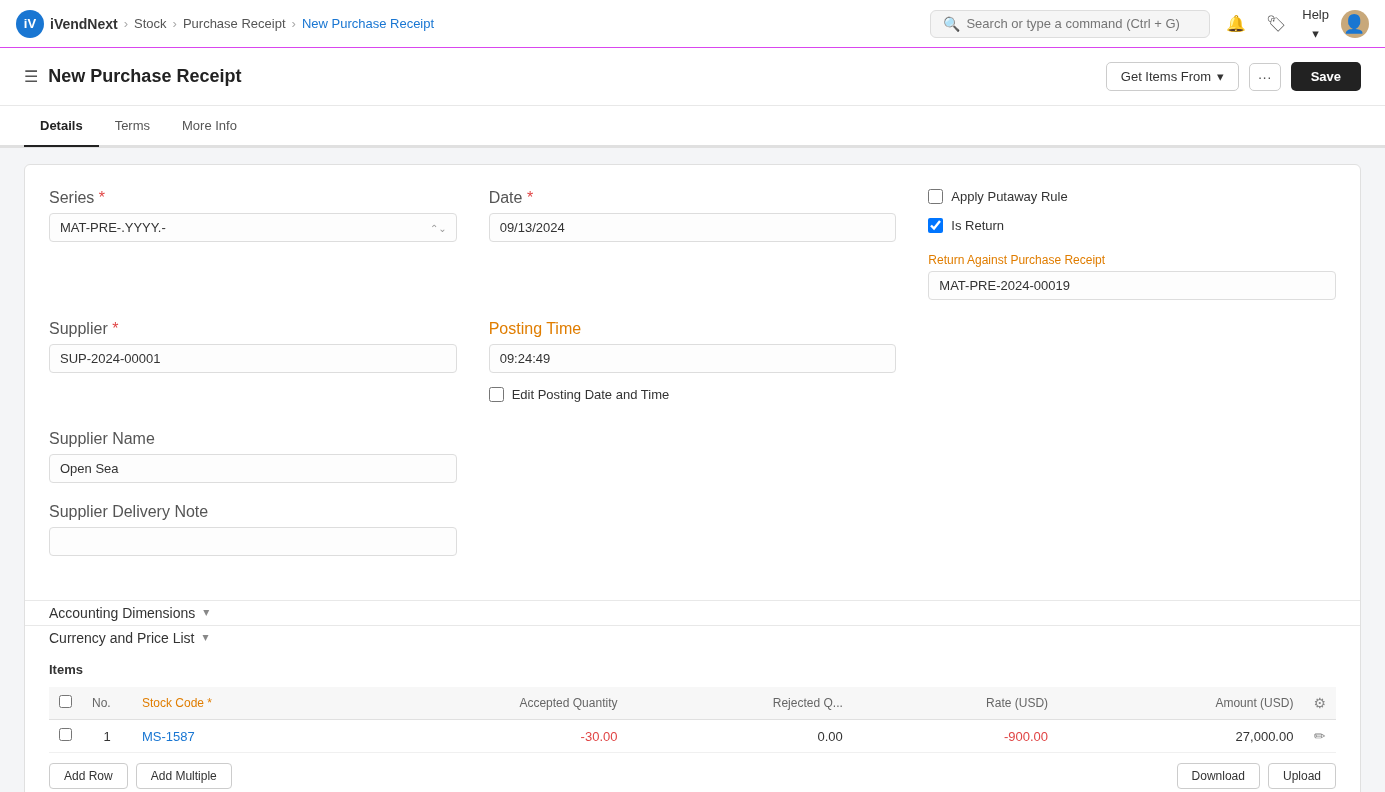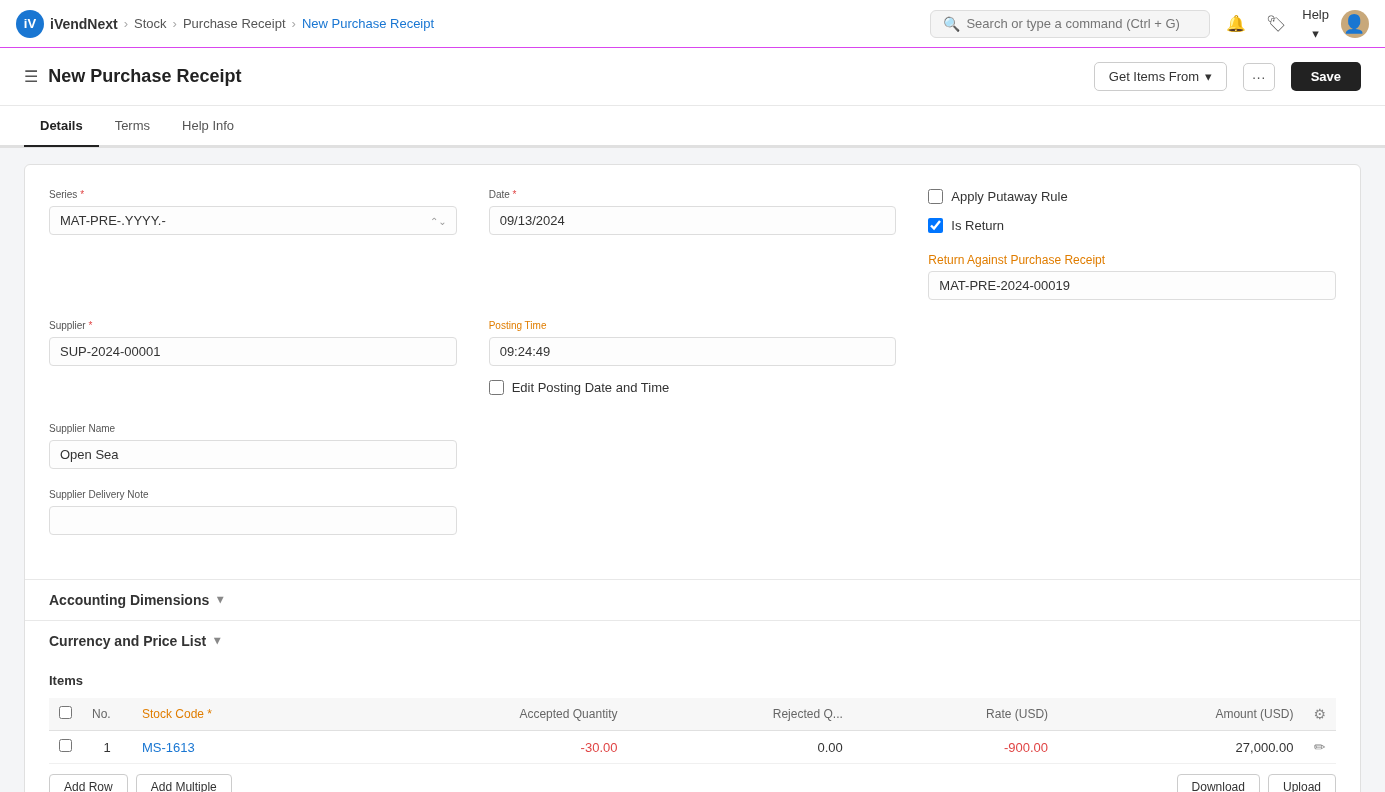--- a/index.html
+++ b/index.html
@@ -29,21 +29,21 @@
     .avatar { width: 28px; height: 28px; border-radius: 50%; background: #c8a87a; display: flex; align-items: center; justify-content: center; overflow: hidden; }
 
     
     .page-header {
       display: flex; align-items: center; justify-content: space-between;
       background: #fff; padding: 14px 24px; border-bottom: 1px solid #e8e8e8;
     }
     .page-header-left { display: flex; align-items: center; gap: 10px; }
     .hamburger-btn { background: none; border: none; cursor: pointer; font-size: 16px; color: #555; }
     .page-title { font-size: 18px; font-weight: 600; color: #222; }
-    .page-header-right { display: flex; align-items: center; gap: 16px; }
+    .page-header-right { display: flex; align-items: center; gap: 10px; }
     .get-items-btn {
       display: flex; align-items: center; gap: 6px;
       background: #fff; border: 1px solid #ccc; border-radius: 5px;
       padding: 6px 14px; cursor: pointer; font-size: 13px; color: #333;
     }
     .more-btn { background: none; border: 1px solid #ccc; border-radius: 5px; padding: 5px 8px; cursor: pointer; font-size: 14px; color: #555; }
     .save-btn { background: #222; color: #fff; border: none; border-radius: 5px; padding: 7px 20px; font-size: 13px; font-weight: 600; cursor: pointer; }
 
     
     .tabs { display: flex; gap: 0; border-bottom: 2px solid #e0e0e0; background: #fff; padding: 0 24px; }
@@ -52,21 +52,21 @@
       border-bottom: 2px solid transparent; margin-bottom: -2px; background: none; border-top: none; border-left: none; border-right: none;
     }
     .tab.active { color: #222; font-weight: 600; border-bottom: 2px solid #222; }
 
     
     .form-card { background: #fff; border: 1px solid #e0e0e0; border-radius: 6px; margin-top: 0; }
     .form-body { padding: 24px; }
 
     .form-row { display: grid; grid-template-columns: 1fr 1fr 1fr; gap: 32px; margin-bottom: 20px; }
     .form-group { display: flex; flex-direction: column; gap: 6px; }
-    .form-label { font-size: 10px; color: #555; }
+    .form-label { font-size: 16px; color: #555; }
     .form-label .req { color: #e04545; }
     .form-input {
       border: 1px solid #ddd; border-radius: 4px; padding: 6px 10px;
       font-size: 13px; color: #333; background: #fdfdfd; outline: none;
     }
     .form-input-select {
       border: 1px solid #ddd; border-radius: 4px; padding: 6px 10px;
       font-size: 13px; color: #333; background: #fdfdfd; appearance: none;
       width: 100%;
     }
@@ -77,22 +77,22 @@
     .checkbox-row input[type=checkbox] { width: 15px; height: 15px; }
     .checkbox-label { font-size: 13px; color: #333; }
 
     .return-field { margin-top: 6px; }
     .return-label { font-size: 12px; color: #e07d00; margin-bottom: 4px; }
     .return-value { font-size: 13px; color: #333; border: 1px solid #ddd; border-radius: 4px; padding: 6px 10px; background: #fdfdfd; }
 
     
     .section-divider {
       display: flex; align-items: flex-start; gap: 8px;
-      padding: 12px 24px; border-top: 1px solid #e8e8e8; cursor: pointer;
-      font-size: 14px; font-weight: 700; color: #333;
+      padding: 4px 24px; border-top: 1px solid #e8e8e8; cursor: pointer;
+      font-size: 14px; font-weight: 400; color: #333;
     }
     .section-divider .chevron { font-size: 12px; color: #888; }
 
     
     .items-section { padding: 0 24px 16px; }
     .items-label { font-size: 13px; font-weight: 600; color: #333; margin-bottom: 10px; padding-top: 12px; }
     table { width: 100%; border-collapse: collapse; font-size: 13px; }
     thead tr { background: #f7f7f7; }
     th { padding: 8px 10px; text-align: left; color: #666; font-weight: 500; border-bottom: 1px solid #e0e0e0; font-size: 12px; }
     th.right { text-align: right; }
@@ -161,21 +161,21 @@
     </button>
     <button class="more-btn">···</button>
     <button class="save-btn">Save</button>
   </div>
 </div>
 
 <div style="background:#fff; border-bottom: 1px solid #e0e0e0;">
   <div class="tabs" id="tabs-container">
   <button class="tab active">Details</button>
       <button class="tab">Terms</button>
-      <button class="tab">Help Info</button>
+      <button class="tab">More Info</button>
     </div>
 </div>
 
 <div style="padding: 16px 24px;">
   <div class="form-card">
     <div class="form-body">
 
       <div class="form-row">
         <div class="form-group">
           <label class="form-label">
@@ -280,21 +280,21 @@
               <span class="gear-icon">⚙</span>
             </th>
           </tr>
         </thead>
         <tbody id="items-table-body">
         <tr>
       <td class="center">
         <input type="checkbox" style="">
       </td>
       <td class="center">1</td>
-      <td style="color:#1976d2; font-weight:500;">MS-1613</td>
+      <td style="color:#1976d2; font-weight:500;">MS-1587</td>
       <td class="right negative">-30.00</td>
       <td class="right">0.00</td>
       <td class="right negative">-900.00</td>
       <td class="right">27,000.00</td>
       <td class="center">
         <span class="edit-icon">✏</span>
       </td>
     </tr>
           </tbody>
       </table>

